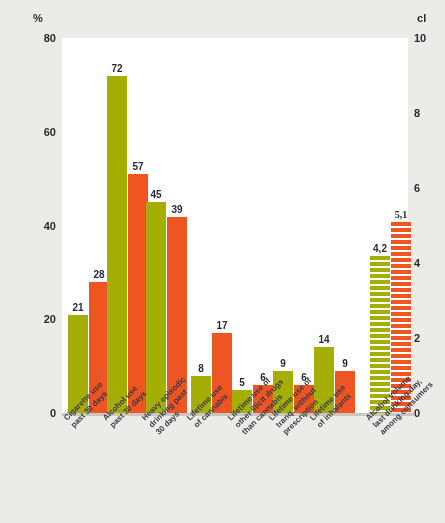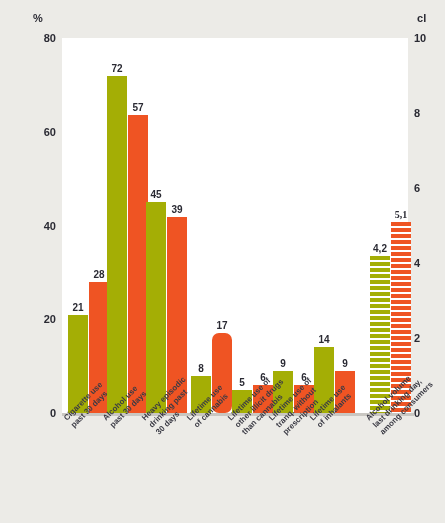--- a/index.html
+++ b/index.html
@@ -203,37 +203,37 @@
           <span class="bar-value">21</span>
         </div>
         <div class="bar average" style="height: 131.25px;">
           <span class="bar-value">28</span>
         </div>
       </div>
       <div class="bar-group" style="left: 107px; top: 38px;">
         <div class="bar greece" style="height: 337.5px;">
           <span class="bar-value">72</span>
         </div>
-        <div class="bar average" style="height: 298px; margin-top: 10px;">
+        <div class="bar average" style="height: 239px; margin-top: 10px;">
           <span class="bar-value">57</span>
         </div>
       </div>
       <div class="bar-group" style="left: 146px; top: 38px;">
         <div class="bar greece" style="height: 210.938px;">
           <span class="bar-value">45</span>
         </div>
         <div class="bar average" style="height: 196px;">
           <span class="bar-value">39</span>
         </div>
       </div>
       <div class="bar-group" style="left: 191px; top: 38px;">
         <div class="bar greece" style="height: 37.5px;">
           <span class="bar-value">8</span>
         </div>
-        <div class="bar average" style="height: 79.6875px; border-radius: 7px;">
+        <div class="bar average" style="height: 79.6875px;">
           <span class="bar-value">17</span>
         </div>
       </div>
       <div class="bar-group" style="left: 232px; top: 38px;">
         <div class="bar greece" style="height: 23.4375px;">
           <span class="bar-value">5</span>
         </div>
         <div class="bar average" style="height: 28.125px;">
           <span class="bar-value">6</span>
         </div>

